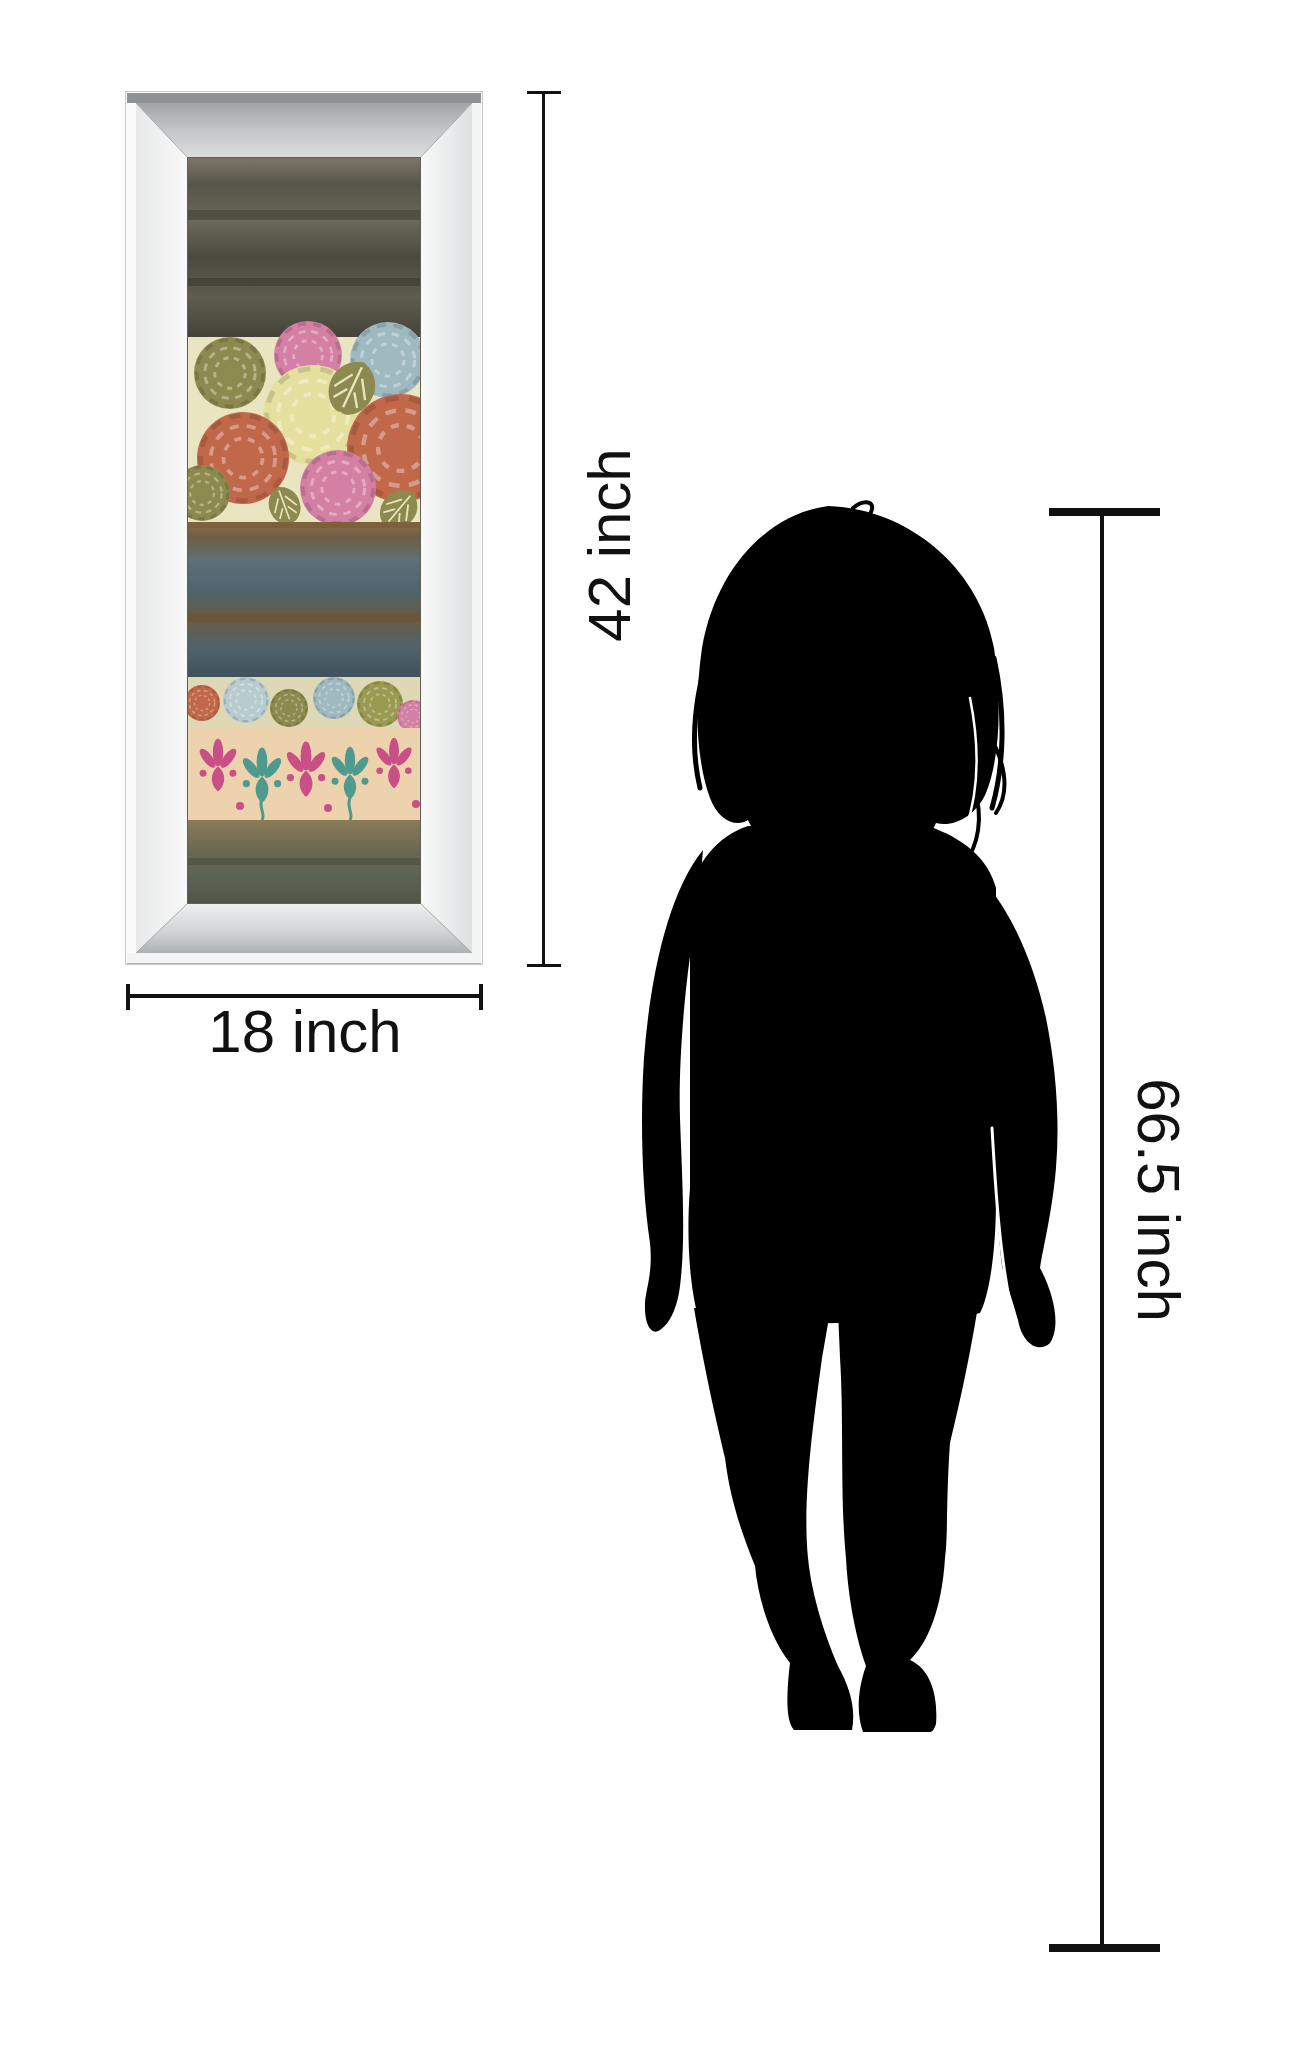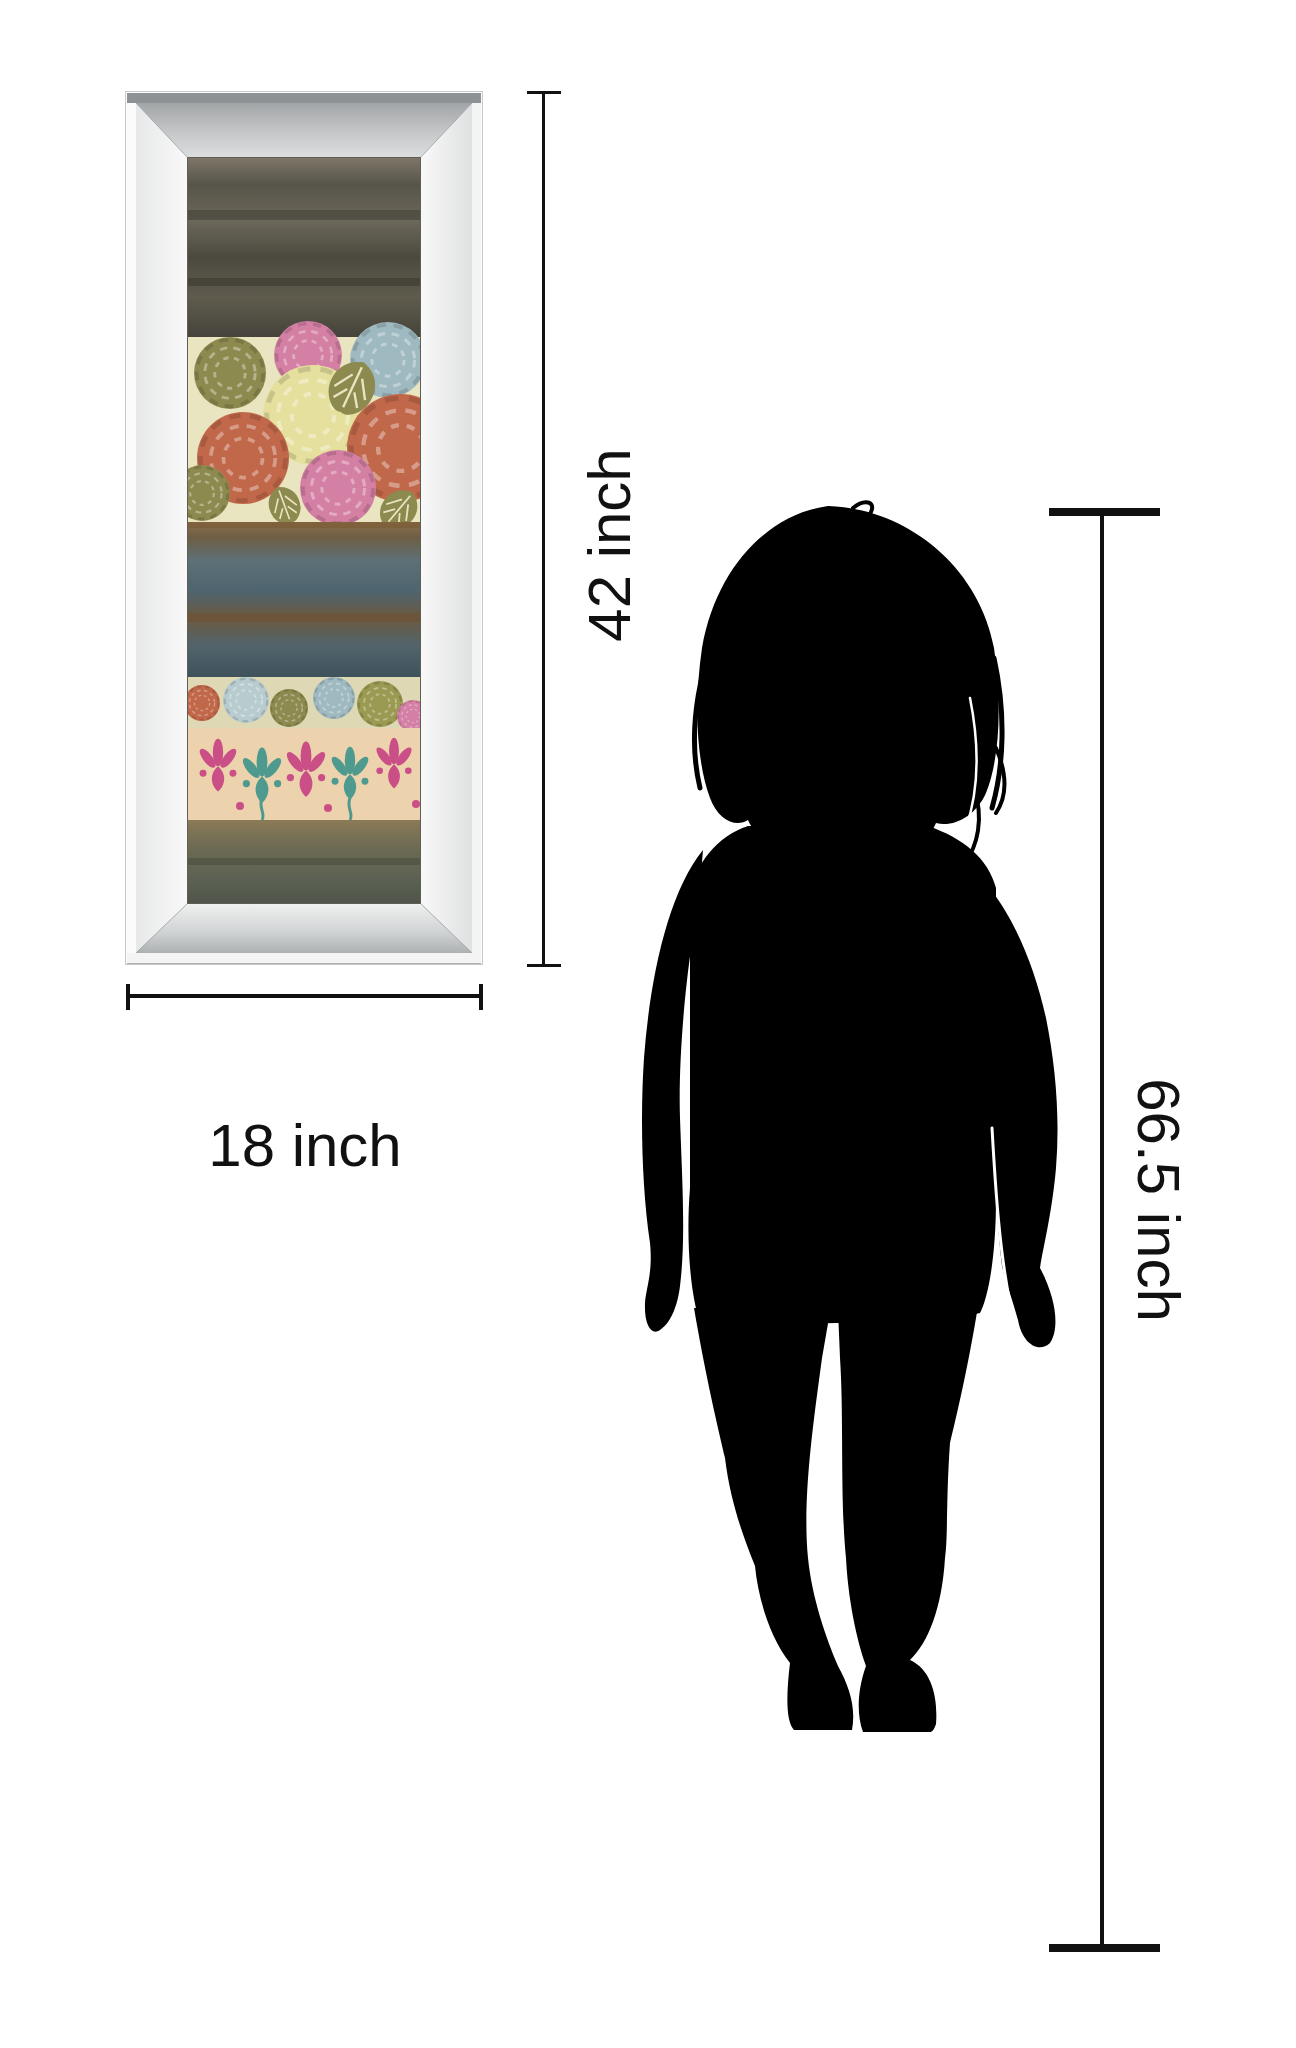--- a/index.html
+++ b/index.html
@@ -163,21 +163,21 @@
   </svg>
 
   <div class="dim-line" style="left:542px;top:93px;width:3px;height:874px;"></div>
   <div class="tick" style="left:527px;top:91px;width:34px;height:3px;"></div>
   <div class="tick" style="left:527px;top:964px;width:34px;height:3px;"></div>
   <div class="dim-label rot-ccw" style="left:610px;top:545px;">42 inch</div>
 
   <div class="dim-line" style="left:128px;top:994px;width:355px;height:4px;"></div>
   <div class="tick" style="left:126px;top:984px;width:4px;height:26px;"></div>
   <div class="tick" style="left:479px;top:984px;width:4px;height:26px;"></div>
-  <div class="dim-label" style="left:305px;top:1146px;">18 inch</div>
+  <div class="dim-label" style="left:305px;top:1032px;">18 inch</div>
 
   <div class="dim-line" style="left:1100px;top:512px;width:4px;height:1436px;"></div>
   <div class="tick" style="left:1049px;top:508px;width:111px;height:8px;"></div>
   <div class="tick" style="left:1049px;top:1944px;width:111px;height:8px;"></div>
   <div class="dim-label rot-cw" style="left:1158px;top:1200px;">66.5 inch</div>
 
   <svg style="left:598px;top:498px;" width="470" height="1245" viewBox="0 0 470 1245">
     <g fill="var(--silhouette,#000)">
 
       <path d="M230,8 C170,16 118,70 104,150 C96,205 98,262 112,300

